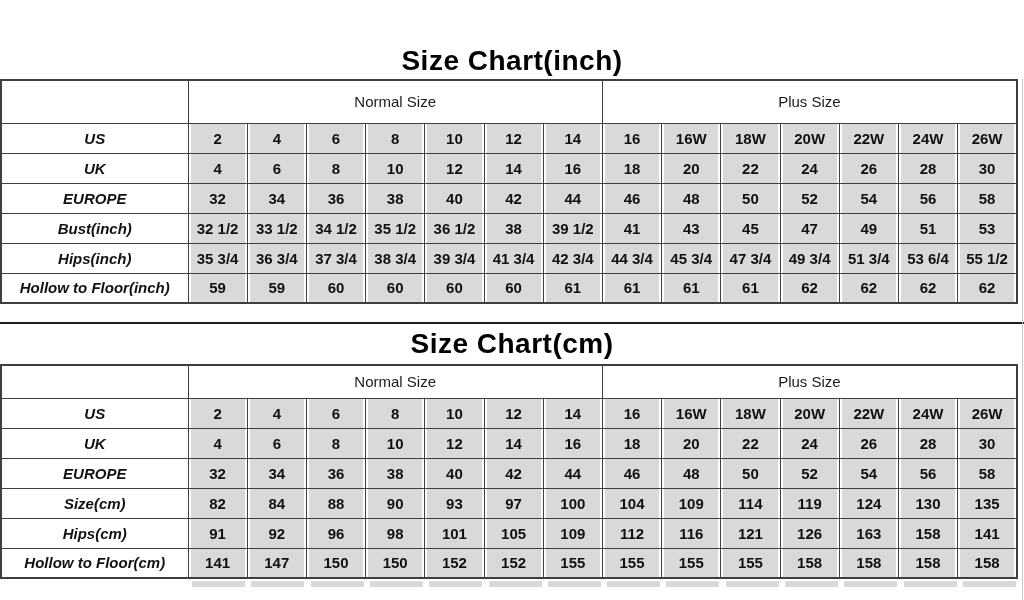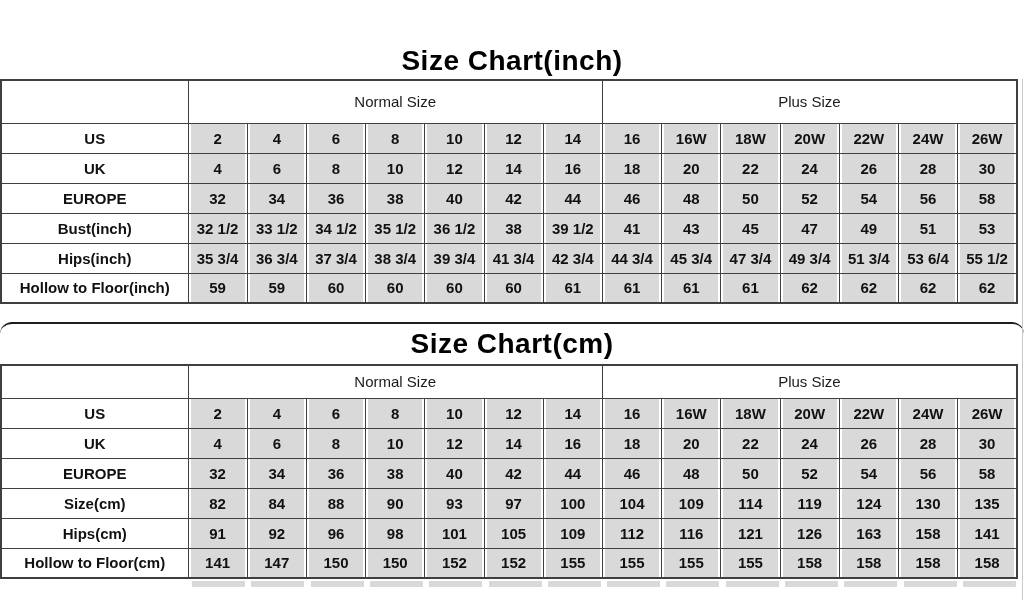--- a/index.html
+++ b/index.html
@@ -18,21 +18,20 @@
     font-weight: bold;
     font-size: 28px;
     letter-spacing: 0.5px;
     color: #000000;
   }
   .title-inch { height: 35px; line-height: 33px; }
   .title-cm   {
     height: 42px; line-height: 40px;
     border-top: 2px solid #1f1f1f;
     margin-top: 18px;
-    border-radius: 12px;
   }
 
   table.sizes {
     border-collapse: collapse;
     table-layout: fixed;
     width: 1018px;
     border: 2px solid #3f3f3f;
     background: #ffffff;
   }
   table.sizes td {
@@ -52,20 +51,21 @@
     background: #ffffff;
     font-size: 20px;
     font-weight: normal;
     color: #1a1a1a;
   }
   td.lbl {
     background: #ffffff;
     font-weight: bold;
     border-right: 2px solid #3f3f3f;
     font-size: 15px;
+    font-style: italic;
   }
   td.val {
     background: #d9d9d9;
     box-shadow: inset 2px 0 0 #ffffff, inset -2px 0 0 #ffffff;
     font-weight: bold;
     font-size: 15px;
   }
   thead td { border-bottom-width: 2px; }
 
   .partial-row {

